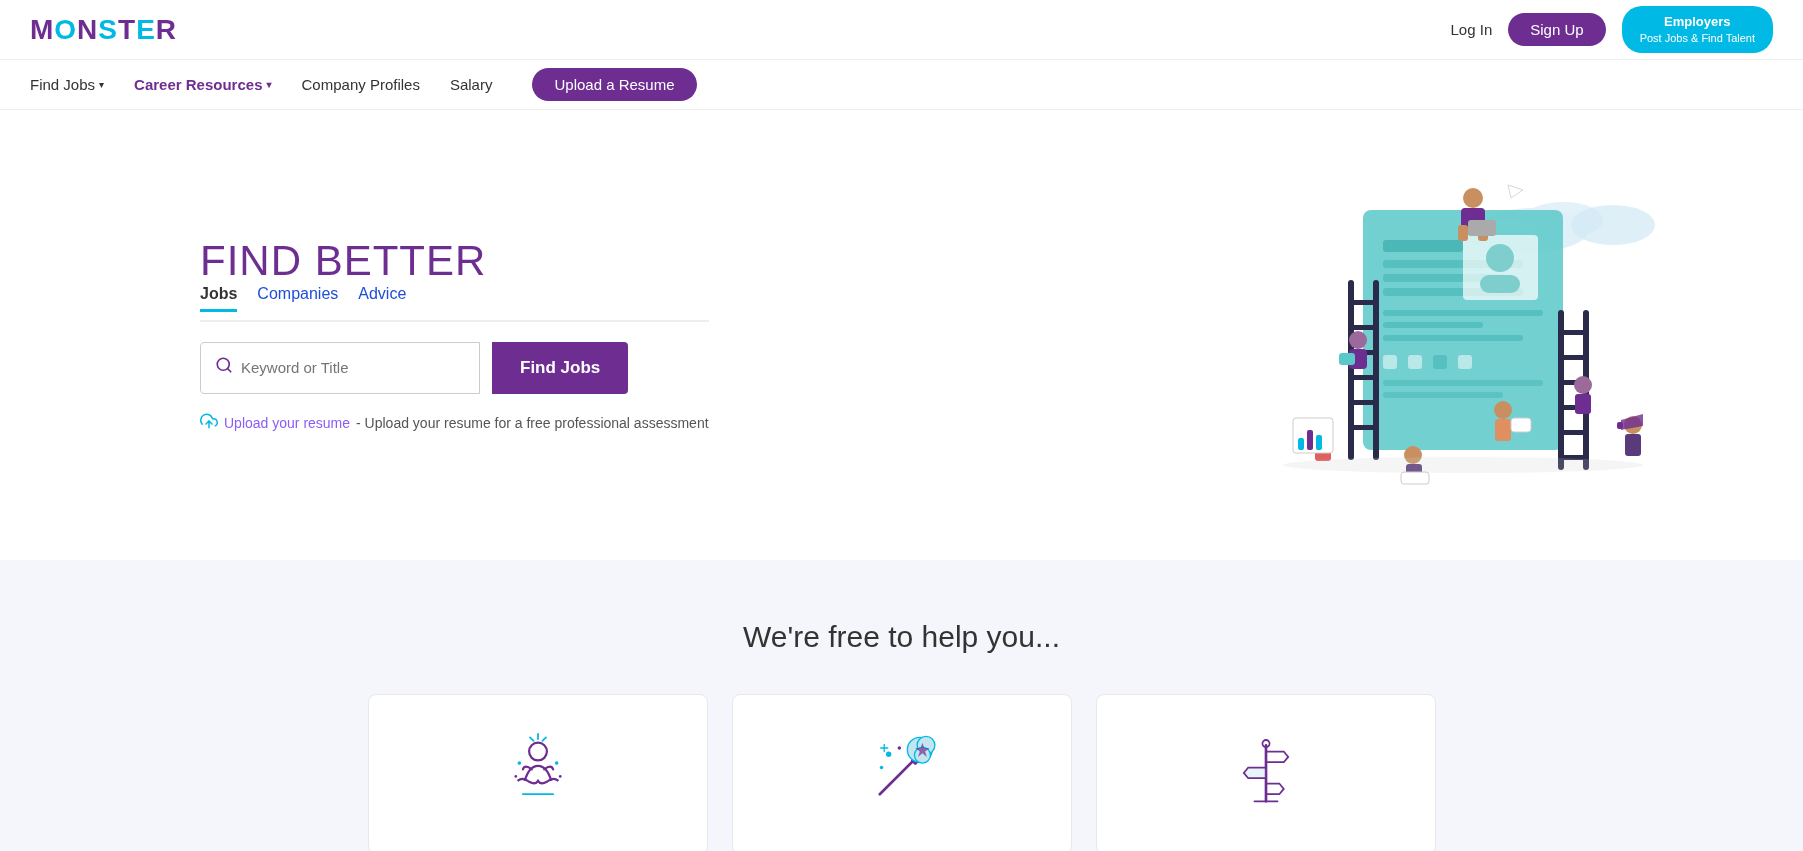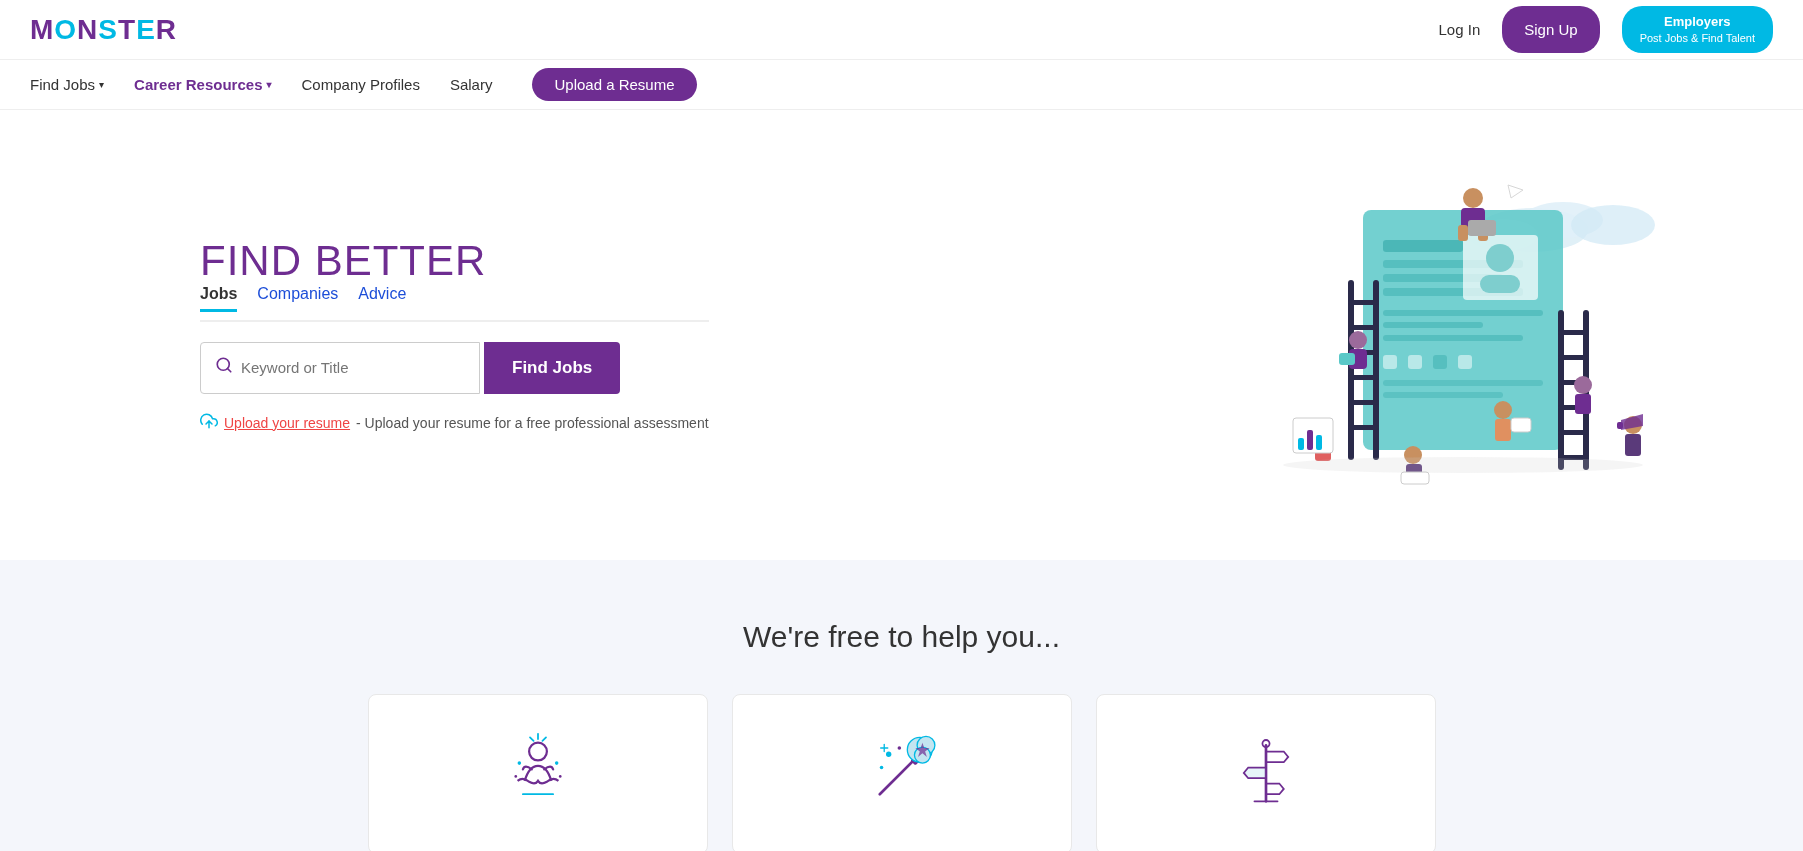--- a/index.html
+++ b/index.html
@@ -23,21 +23,22 @@
     }
     .logo span.m { color: #6e2d91; }
     .logo span.o { color: #00b9e4; }
     .logo span.n { color: #6e2d91; }
     .logo span.s { color: #00b9e4; }
     .logo span.t { color: #6e2d91; }
     .logo span.e { color: #00b9e4; }
     .logo span.r { color: #6e2d91; }
     .header-right {
       display: flex;
-      gap: 22px;
+      align-items: center;
+      gap: 16px;
     }
     .login-btn {
       background: none;
       border: none;
       font-size: 15px;
       color: #333;
       cursor: pointer;
     }
     .signup-btn {
       background: #6e2d91;
@@ -133,21 +134,21 @@
     }
     .tab.active {
       color: #333;
       border-bottom: 3px solid #00b9e4;
       font-weight: 600;
     }
 
     
     .search-bar {
       display: flex;
-      gap: 4px;
+      gap: 12px;
       align-items: flex-start;
       margin-bottom: 18px;
       border-radius: 25px;
     }
     .search-input-wrap {
       display: flex;
       align-items: center;
       border: 1.5px solid #ccc;
       border-radius: 4px 0 0 4px;
       padding: 0 14px;
@@ -185,22 +186,21 @@
 
     
     .upload-link-row {
       display: flex;
       align-items: center;
       gap: 6px;
       font-size: 14px;
       color: #555;
     }
     .upload-link {
-      color: #ef4444;
-      text-decoration: underline;
+      color: #8b5cf6;
       cursor: pointer;
     }
     .upload-icon { color: #00b9e4; font-size: 16px; }
 
     
     .hero-right {
       width: 420px;
       height: 330px;
       position: relative;
       flex-shrink: 0;

